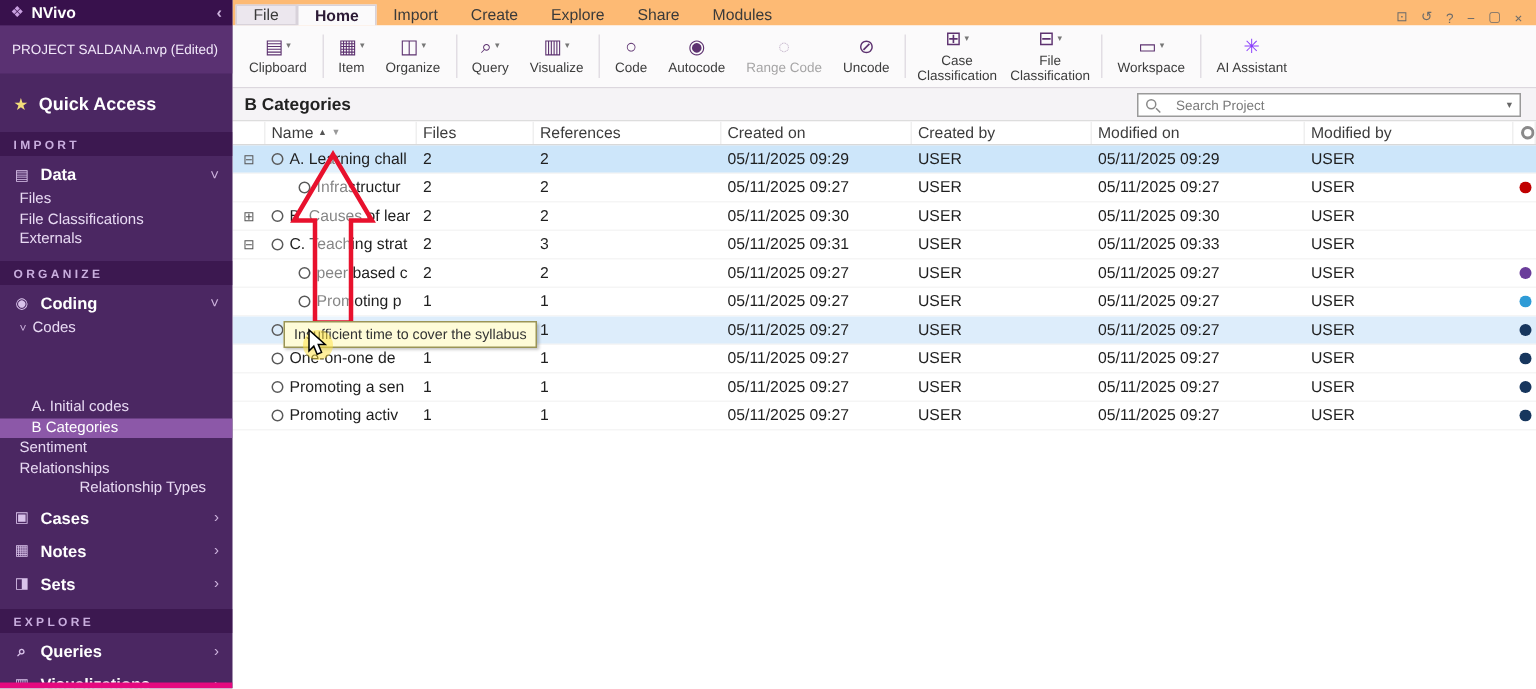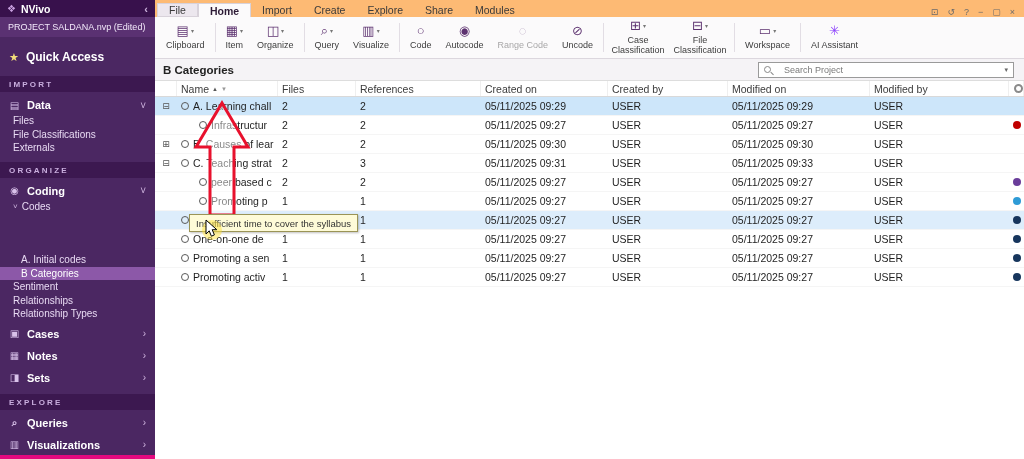--- a/index.html
+++ b/index.html
@@ -4,21 +4,21 @@
 <style>
 *{box-sizing:border-box;margin:0;padding:0}
 html,body{width:1024px;height:459px;overflow:hidden;font-family:"Liberation Sans","DejaVu Sans",sans-serif;background:#fff}
 .app{display:flex;width:1024px;height:459px;position:relative;background:#fff}
 
 
 .sidebar{width:155px;min-width:155px;background:#4b2762;color:#ead9f5;position:relative;display:flex;flex-direction:column;overflow:hidden}
 .sb-titlebar{height:17px;background:#38114c;display:flex;align-items:center;gap:5px;padding:0 7px;color:#fff;font-size:10.5px;font-weight:bold;flex:none}
 .sb-logo{color:#c9a0e0;font-size:10px}
 .sb-collapse{margin-left:auto;color:#cdb3dd;font-size:11px;cursor:pointer}
-.sb-project{height:20px;background:#5a3172;font-size:9px;display:flex;align-items:center;padding:0 8px;color:#f2e8fa;white-space:nowrap;flex:none}
+.sb-project{height:32px;background:#5a3172;font-size:9px;display:flex;align-items:center;padding:0 8px;color:#f2e8fa;white-space:nowrap;flex:none}
 .sb-quick{height:24px;margin-top:8px;display:flex;align-items:center;gap:7px;padding:0 9px;font-size:12px;font-weight:bold;color:#fff;flex:none}
 .sb-star{color:#f3dd7a;font-size:11px}
 .sb-group-label{margin-top:7px;background:#3c1850;padding:4px 9px 3px;font-size:8px;letter-spacing:2.2px;color:#c9aede;font-weight:bold}
 .sb-header{height:18px;display:flex;align-items:center;gap:7px;padding:0 9px;font-size:11px;font-weight:bold;color:#fff;margin-top:4px;cursor:pointer}
 .sb-ic{font-size:10px;color:#d9c2ea;width:11px;text-align:center}
 .sb-ch{margin-left:auto;color:#cdb3dd;font-size:10px;font-weight:normal}
 .sb-item{height:13.5px;display:flex;align-items:center;font-size:10px;color:#e8daf3;cursor:pointer}
 .sb-item.sel{background:#8c58a8;color:#fff}
 .sb-tw{margin-right:4px;font-size:8px;color:#cdb3dd}
 .sb-bottom{position:absolute;bottom:0;left:0;width:100%;height:4px;background:#e5097f}
@@ -119,21 +119,21 @@
         </div>
         <div class="sb-item sel" style="padding-left: 21px;">
           <span>B Categories</span>
         </div>
         <div class="sb-item" style="padding-left: 13px;">
           <span>Sentiment</span>
         </div>
         <div class="sb-item" style="padding-left: 13px;">
           <span>Relationships</span>
         </div>
-        <div class="sb-item" style="padding-left: 13px;">
+        <div class="sb-item" style="padding-left: 13px; margin-left: 40px;">
           <span>Relationship Types</span>
         </div>
         <div class="sb-header">
           <span class="sb-ic">▣</span>
           <span>Cases</span>
           <span class="sb-ch">›</span>
         </div>
         <div class="sb-header">
           <span class="sb-ic">▦</span>
           <span>Notes</span>

